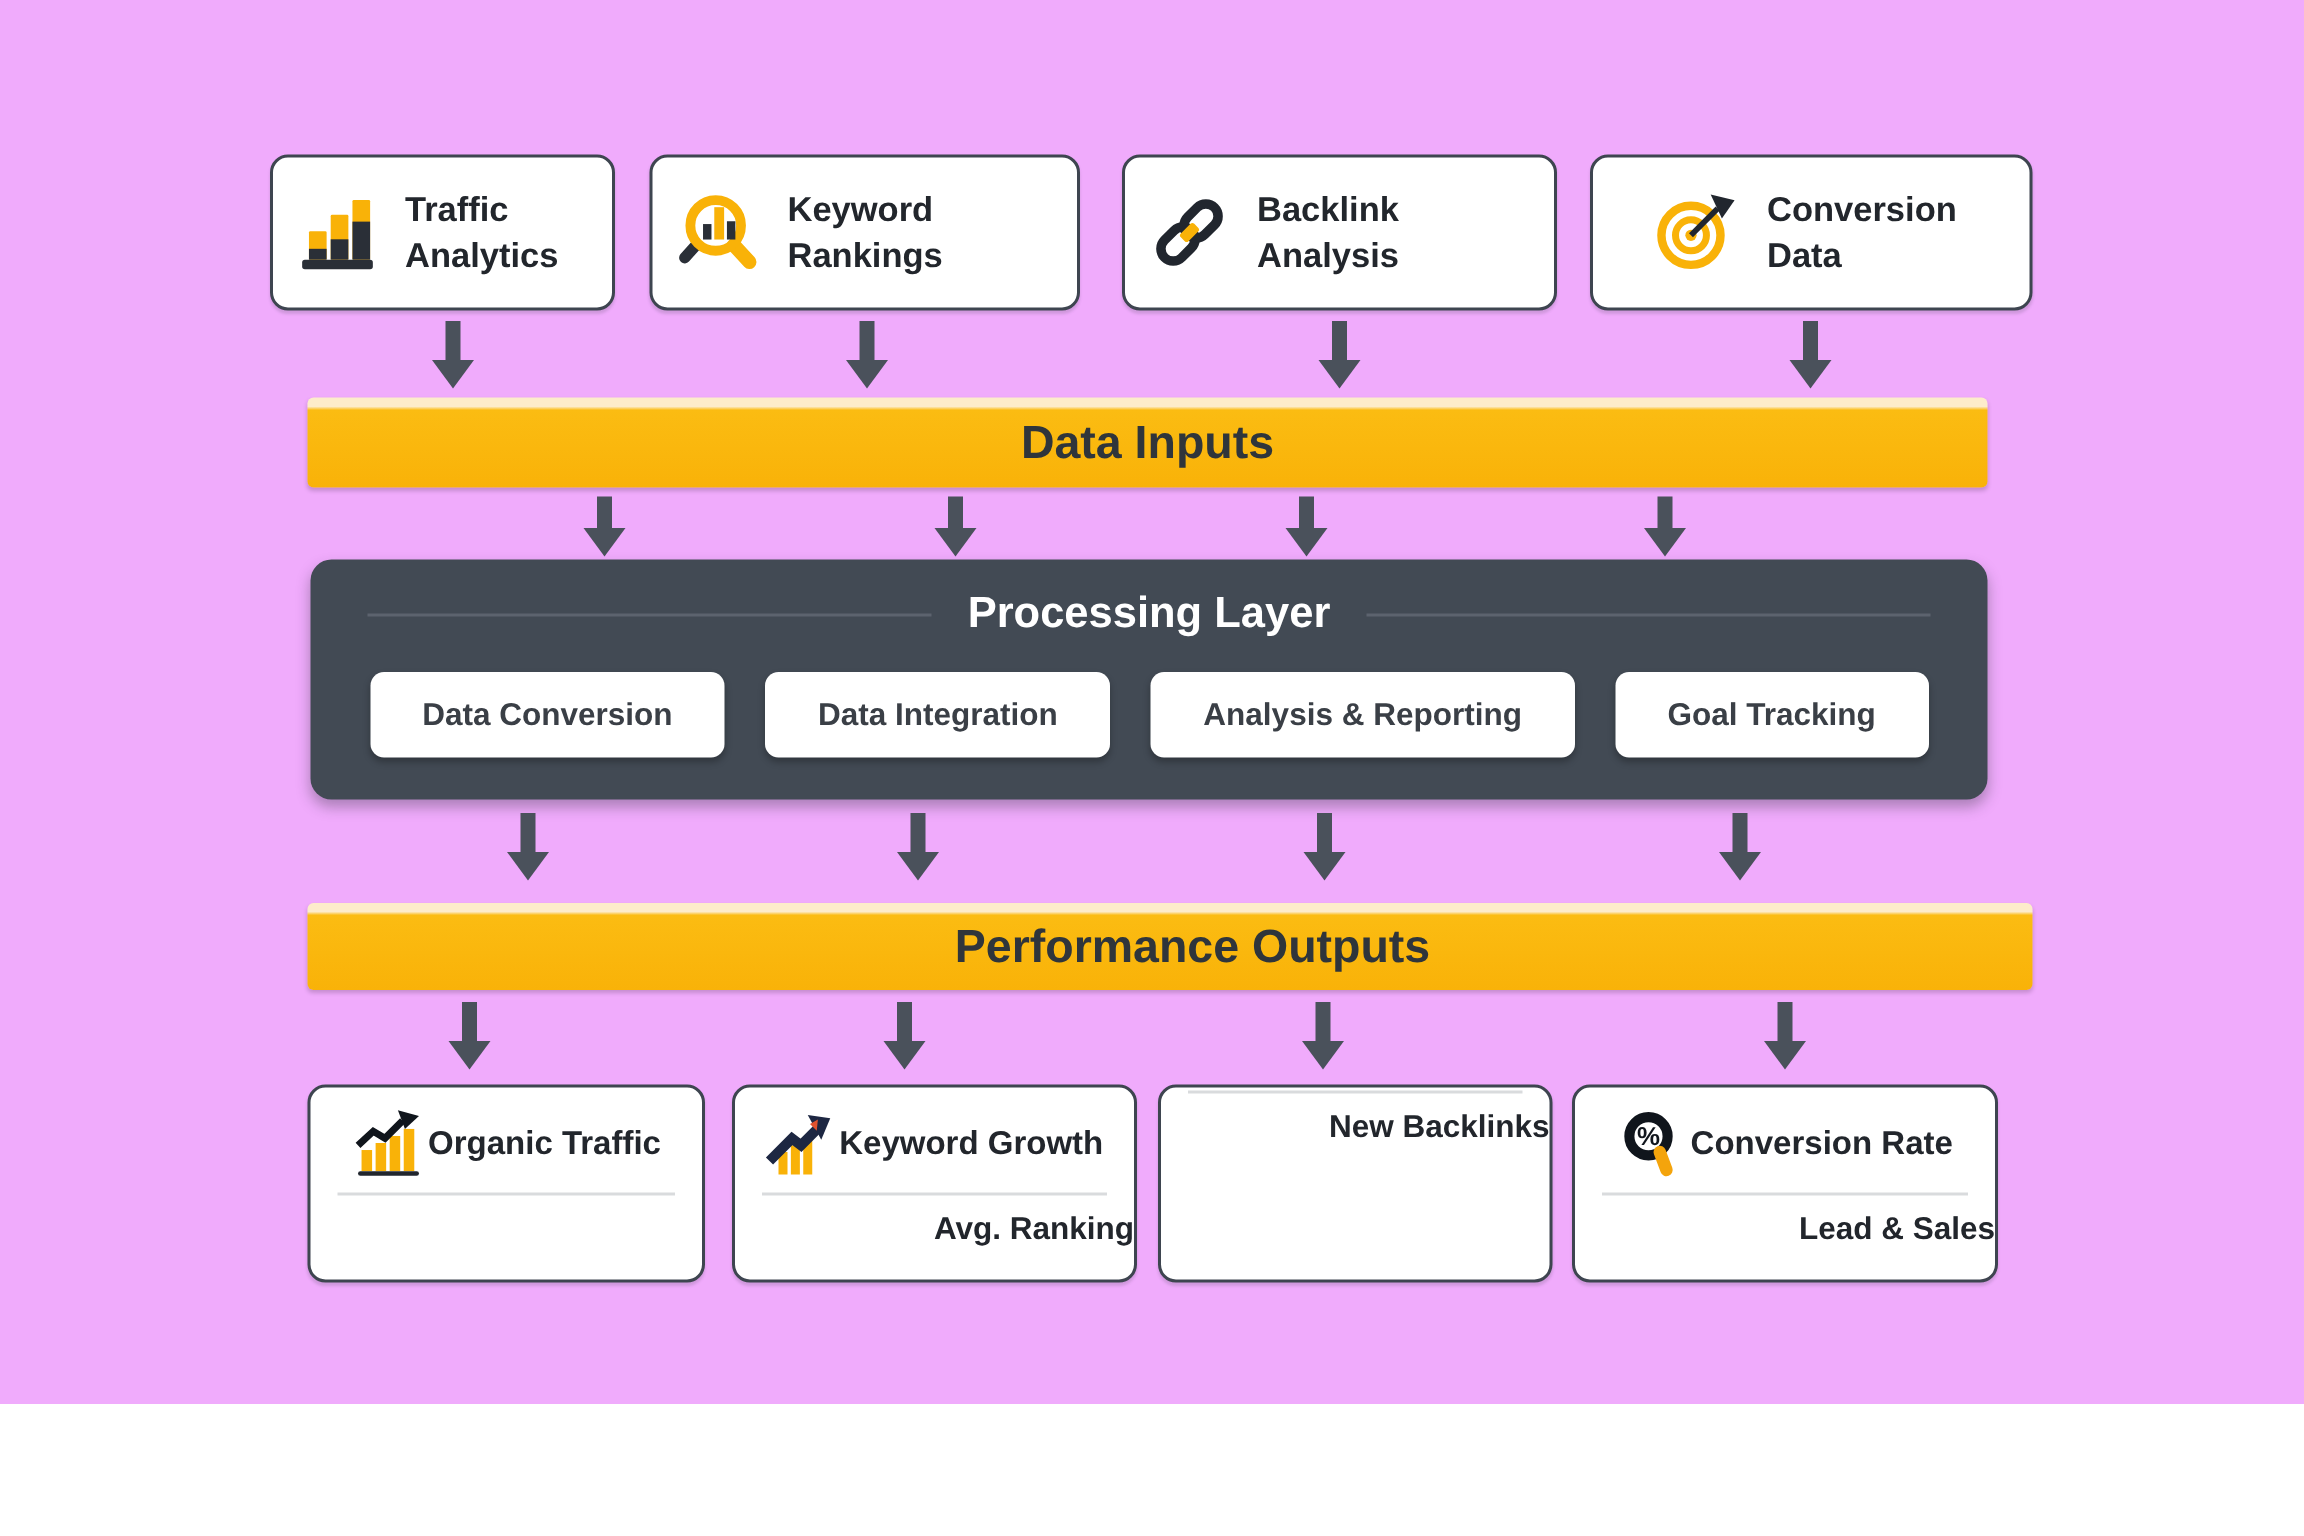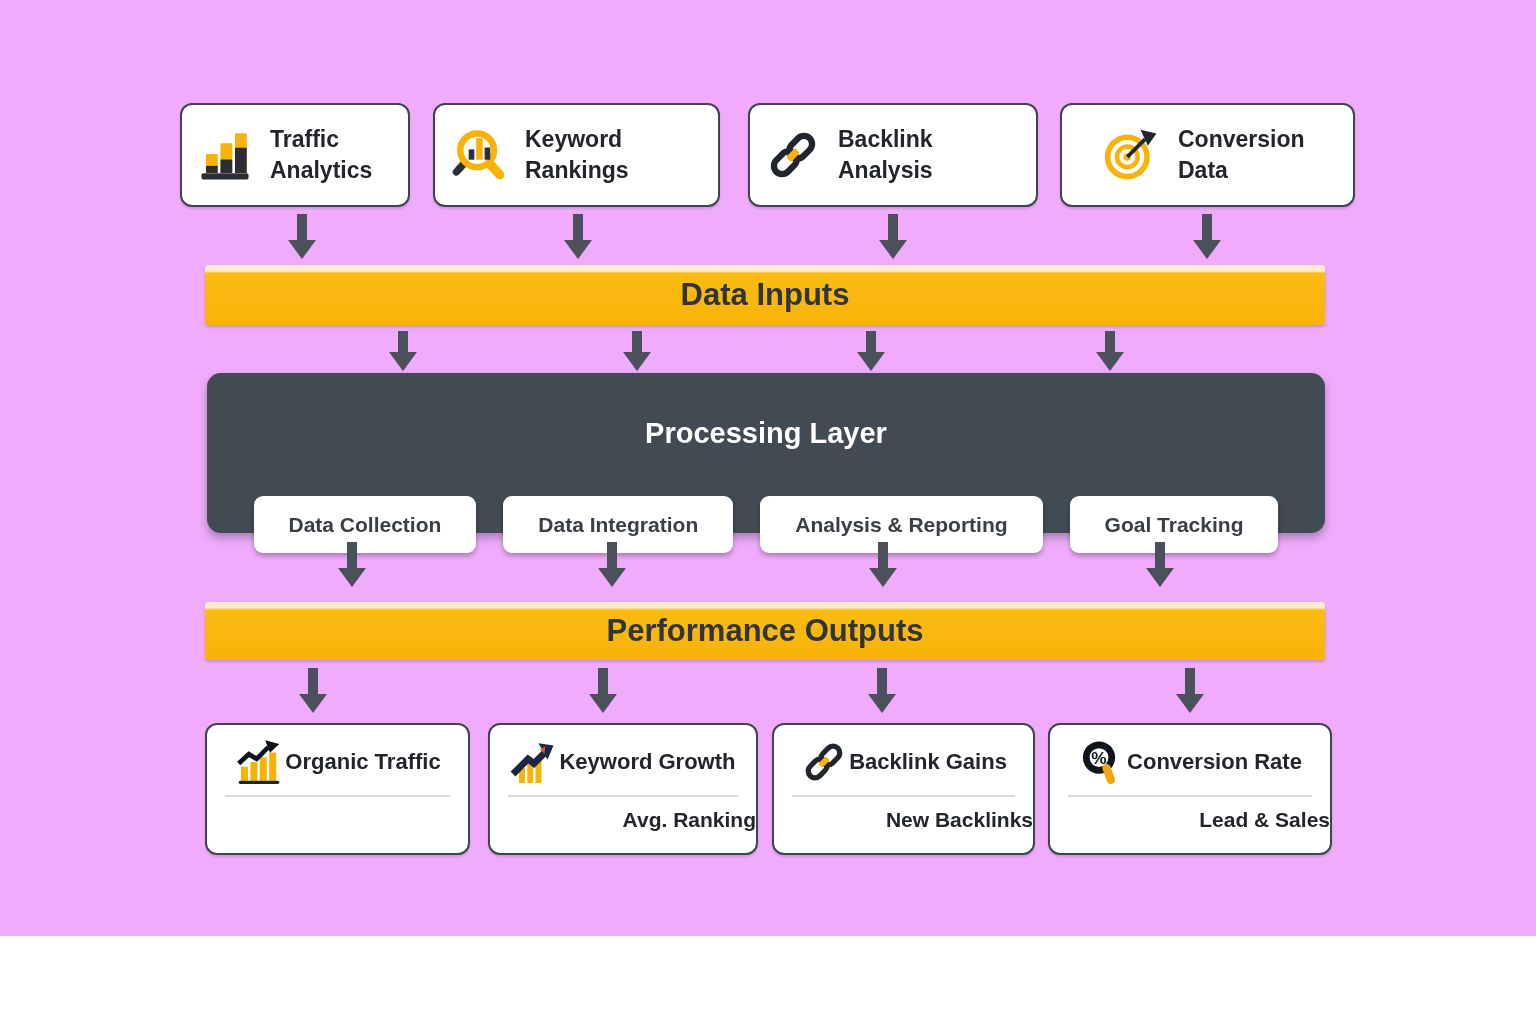--- a/index.html
+++ b/index.html
@@ -32,29 +32,29 @@
 
   
   .banner {
     position:absolute; left:205px; width:1120px;
     background:linear-gradient(180deg,#fdeccb 0%, #fdeccb 10%, #fbbc12 14%, #f9b208 100%);
     border-radius:4px; display:flex; align-items:center; justify-content:center;
     font-size:31px; font-weight:bold; color:#2f353b;
     box-shadow:0 2px 3px rgba(0,0,0,0.18);
   }
   #banner-inputs  { top:265px; height:60px; }
-  #banner-outputs { top:602px; height:58px; }
+  #banner-outputs { top:602px; height:58px;padding-left:30px; }
 
   
   #processing {
     position:absolute; left:207px; top:373px; width:1118px; height:160px;
     background:#424a54; border-radius:14px; box-sizing:border-box;
     box-shadow:0 5px 9px rgba(40,46,54,0.35);
   }
-  .proc-header { display:flex; align-items:center; gap:24px; padding:20px 38px 0;flex-direction:column; }
+  .proc-header { display:flex; align-items:center; gap:24px; padding:20px 38px 0; }
   .proc-line { flex:1; height:2px; background:#5c636e; }
   .proc-title { font-size:29px; font-weight:bold; color:#ffffff; white-space:nowrap; }
   .proc-steps { display:flex; justify-content:center; gap:27px; margin-top:22px; padding:0 34px; }
   .proc-step {
     background:#ffffff; border-radius:9px; height:57px;
     display:flex; align-items:center; justify-content:center;
     font-size:21px; font-weight:bold; color:#3a3f46; padding:0 35px;
     box-shadow:0 3px 5px rgba(0,0,0,0.28); white-space:nowrap;
   }
 
@@ -168,21 +168,21 @@
       <div class="head"></div>
     </div>
 
   <div id="processing">
     <div class="proc-header">
       <div class="proc-line"></div>
       <div class="proc-title">Processing Layer</div>
       <div class="proc-line"></div>
     </div>
     <div class="proc-steps">
-      <div class="proc-step">Data Collection</div>
+      <div class="proc-step">Data Conversion</div>
       <div class="proc-step">Data Integration</div>
       <div class="proc-step">Analysis &amp; Reporting</div>
       <div class="proc-step">Goal Tracking</div>
     </div>
   </div>
 
   <div class="arrow" style="left:338px; top:542px;">
       <div class="stem"></div>
       <div class="head"></div>
     </div>
@@ -251,32 +251,20 @@
           <polygon points="40,13 47,9 46,19" fill="#e0522e"></polygon>
         </svg>
       </span>
       <span class="card-title">Keyword Growth</span>
     </div>
     <div class="output-divider"></div>
     <div class="output-sub">Avg. Ranking</div>
   </div>
 
   <div class="card output-card" id="out-card-2">
-    <div class="output-head">
-      <span class="icon-box">
-        <svg width="48" height="48" viewBox="0 0 64 64">
-          <g transform="rotate(-45 32 32)">
-            <rect x="6" y="23" width="28" height="18" rx="9" fill="none" stroke="#21262e" stroke-width="7"></rect>
-            <rect x="30" y="23" width="28" height="18" rx="9" fill="none" stroke="#21262e" stroke-width="7"></rect>
-            <rect x="25" y="28" width="14" height="8" rx="2" fill="#f9b208"></rect>
-          </g>
-        </svg>
-      </span>
-      <span class="card-title">Backlink Gains</span>
-    </div>
     <div class="output-divider"></div>
     <div class="output-sub">New Backlinks</div>
   </div>
 
   <div class="card output-card" id="out-card-3">
     <div class="output-head">
       <span class="icon-box">
         <svg width="48" height="48" viewBox="0 0 64 64">
           <circle cx="28" cy="26" r="17" fill="none" stroke="#10151c" stroke-width="9"></circle>
           <text x="28" y="34" text-anchor="middle" font-family="Liberation Sans, sans-serif" font-size="23" font-weight="bold" fill="#10151c">%</text>

